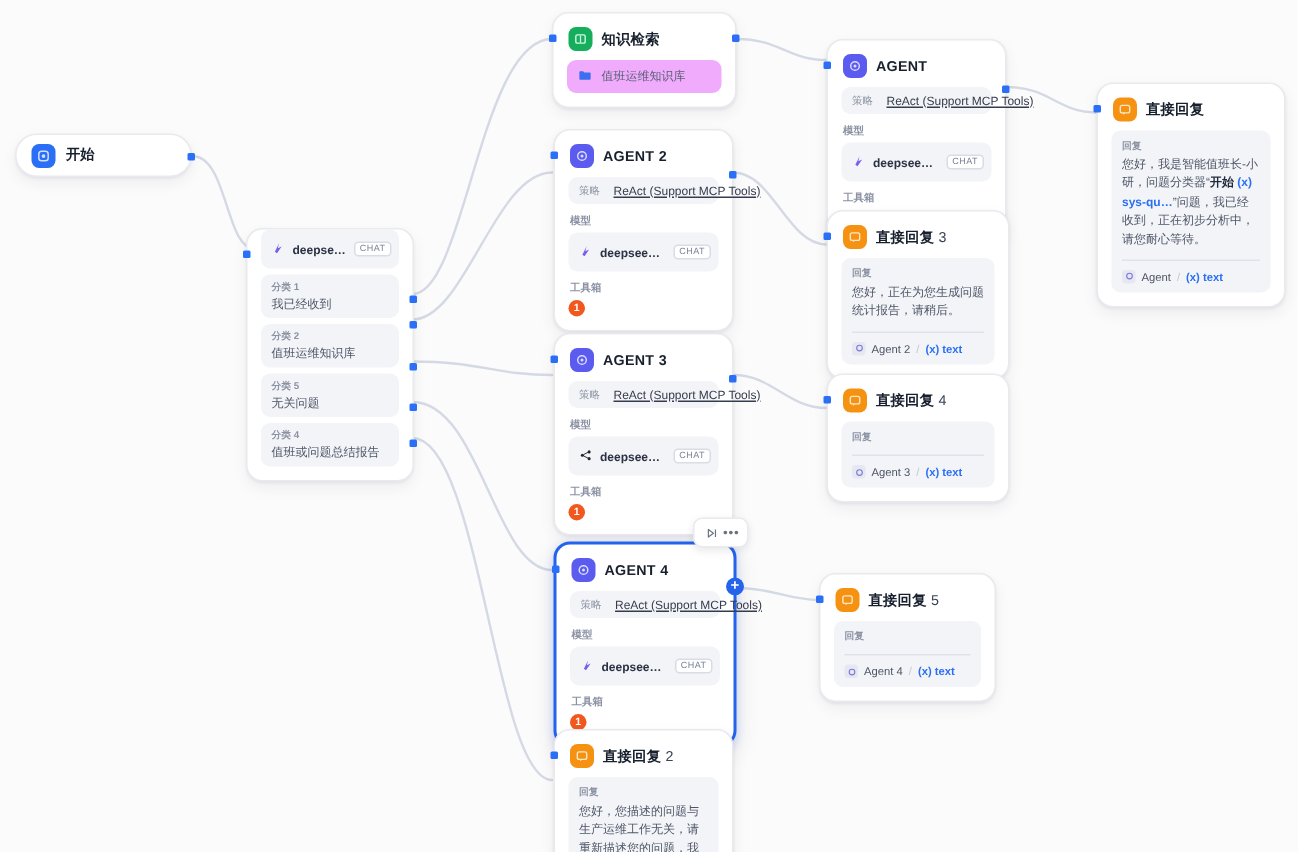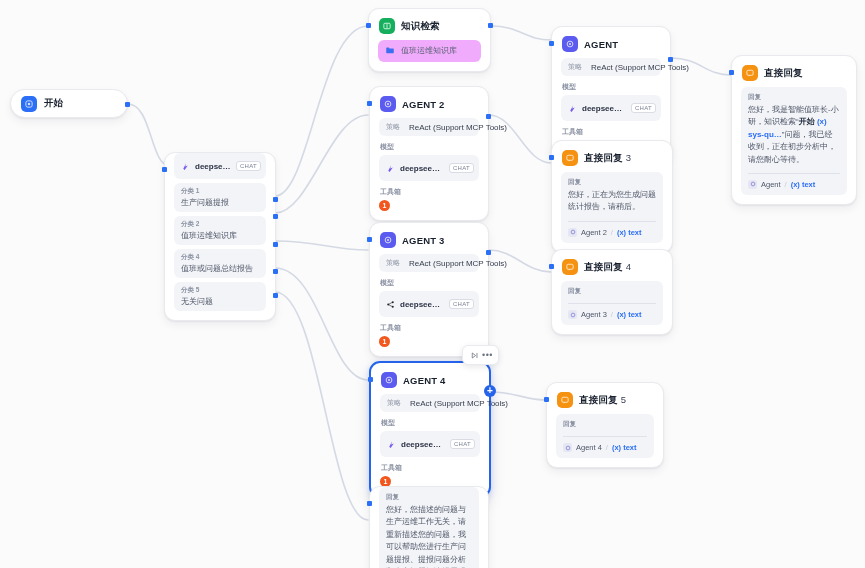--- a/index.html
+++ b/index.html
@@ -47,21 +47,21 @@
     font-size: 8px; color: #5a6174;
   }
 
   .field-label { font-size: 7px; color: #8b92a3; margin: 6px 0 3px 1px; font-weight: bold; }
 
   .strategy-row {
     display: flex; align-items: center; gap: 9px;
     background: #f3f4f7; border-radius: 6px; padding: 4px 7px;
   }
   .strategy-key { font-size: 7px; color: #8b92a3; flex: none; }
-  .strategy-val { font-size: 8px; color: #353c4d; white-space: nowrap; }
+  .strategy-val { font-size: 8px; color: #353c4d; white-space: nowrap; text-decoration: underline; }
 
   .model-row {
     display: flex; align-items: center; gap: 5px;
     background: #f3f4f7; border-radius: 6px; padding: 4px 5px 4px 7px;
   }
   .model-name { font-size: 8px; color: #2b3245; flex: 1; overflow: hidden; white-space: nowrap; text-overflow: ellipsis; font-weight: bold; }
   .chat-chip {
     font-size: 6px; color: #7c8396; border: 1px solid #d9dce4; background: #fff;
     border-radius: 3px; padding: 1px 3px; letter-spacing: .3px; flex: none;
   }
@@ -143,33 +143,33 @@
           <svg width="9" height="9" viewBox="0 0 16 16">
               <path d="M4 12 L9 2 L7.5 8 L12 6 L6.5 14 Z" fill="#7b5cf0"></path>
             </svg>
         </span>
         <span class="model-name">deepseek-ai/DeepSe…</span>
         <span class="chat-chip">CHAT</span>
       </div>
 
       <div class="class-item">
         <div class="class-idx">分类 1</div>
-        <div class="class-txt">生产问题提报</div>
+        <div class="class-txt">我已经收到</div>
       </div>
       <div class="class-item">
         <div class="class-idx">分类 2</div>
         <div class="class-txt">值班运维知识库</div>
       </div>
       <div class="class-item">
+        <div class="class-idx">分类 5</div>
+        <div class="class-txt">无关问题</div>
+      </div>
+      <div class="class-item">
         <div class="class-idx">分类 4</div>
         <div class="class-txt">值班或问题总结报告</div>
-      </div>
-      <div class="class-item">
-        <div class="class-idx">分类 5</div>
-        <div class="class-txt">无关问题</div>
       </div>
     </div>
     <span class="port left" style="top:14px;"></span>
     <span class="port right" style="top:44px;"></span>
     <span class="port right" style="top:61px;"></span>
     <span class="port right" style="top:89px;"></span>
     <span class="port right" style="top:116px;"></span>
     <span class="port right" style="top:140px;"></span>
   </div>
 
@@ -353,21 +353,21 @@
         <svg width="10" height="10" viewBox="0 0 16 16">
             <rect x="3" y="3.6" width="10" height="8" rx="2" fill="none" stroke="#fde7c8" stroke-width="1.5"></rect>
             <path d="M6 11.6 L6 13.6 L8.4 11.6" fill="#fde7c8"></path>
           </svg>
       </span>
       <span class="node-title">直接回复</span>
     </div>
     <div class="body">
       <div class="reply-box">
         <div class="reply-key">回复</div>
-        <div class="reply-text"><span>您好，我是智能值班长-小研，知识检索“</span><span class="bchip">开始</span> <span class="vchip">(x) sys-qu…</span><span>”问题，我已经收到，正在初步分析中，请您耐心等待。</span></div>
+        <div class="reply-text"><span>您好，我是智能值班长-小研，问题分类器“</span><span class="bchip">开始</span> <span class="vchip">(x) sys-qu…</span><span>”问题，我已经收到，正在初步分析中，请您耐心等待。</span></div>
         <div class="divider"></div>
         <div class="reply-foot">
           <span class="mini-agent">
             <svg width="6" height="6" viewBox="0 0 16 16">
                 <circle cx="8" cy="8" r="5" fill="none" stroke="#7a7ad6" stroke-width="2"></circle>
               </svg>
           </span>
           <span>Agent</span>
           <span class="sep">/</span>
           <span class="var">(x) text</span>
@@ -459,20 +459,29 @@
           <span>Agent 4</span>
           <span class="sep">/</span>
           <span class="var">(x) text</span>
         </div>
       </div>
     </div>
     <span class="port left" style="top:14px;"></span>
   </div>
 
   <div class="node" style="left:369px; top:486px; width:120px;">
+    <div class="node-head">
+      <span class="nicon ic-reply">
+        <svg width="10" height="10" viewBox="0 0 16 16">
+            <rect x="3" y="3.6" width="10" height="8" rx="2" fill="none" stroke="#fde7c8" stroke-width="1.5"></rect>
+            <path d="M6 11.6 L6 13.6 L8.4 11.6" fill="#fde7c8"></path>
+          </svg>
+      </span>
+      <span class="node-title"><span>直接回复</span> <span class="suffix">2</span></span>
+    </div>
     <div class="body">
       <div class="reply-box">
         <div class="reply-key">回复</div>
         <div class="reply-text">您好，您描述的问题与生产运维工作无关，请重新描述您的问题，我可以帮助您进行生产问题提报、提报问题分析和生产问题解决进展跟进。</div>
       </div>
     </div>
     <span class="port left" style="top:14px;"></span>
   </div>
 
 </div>

